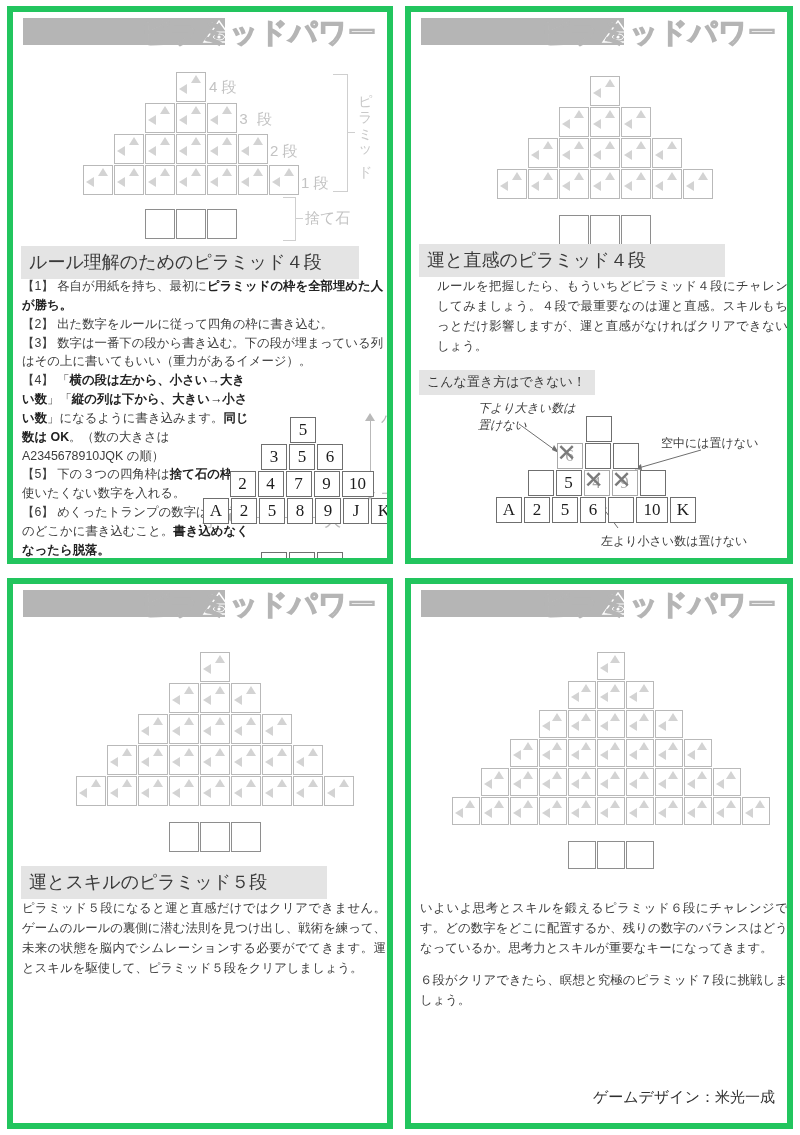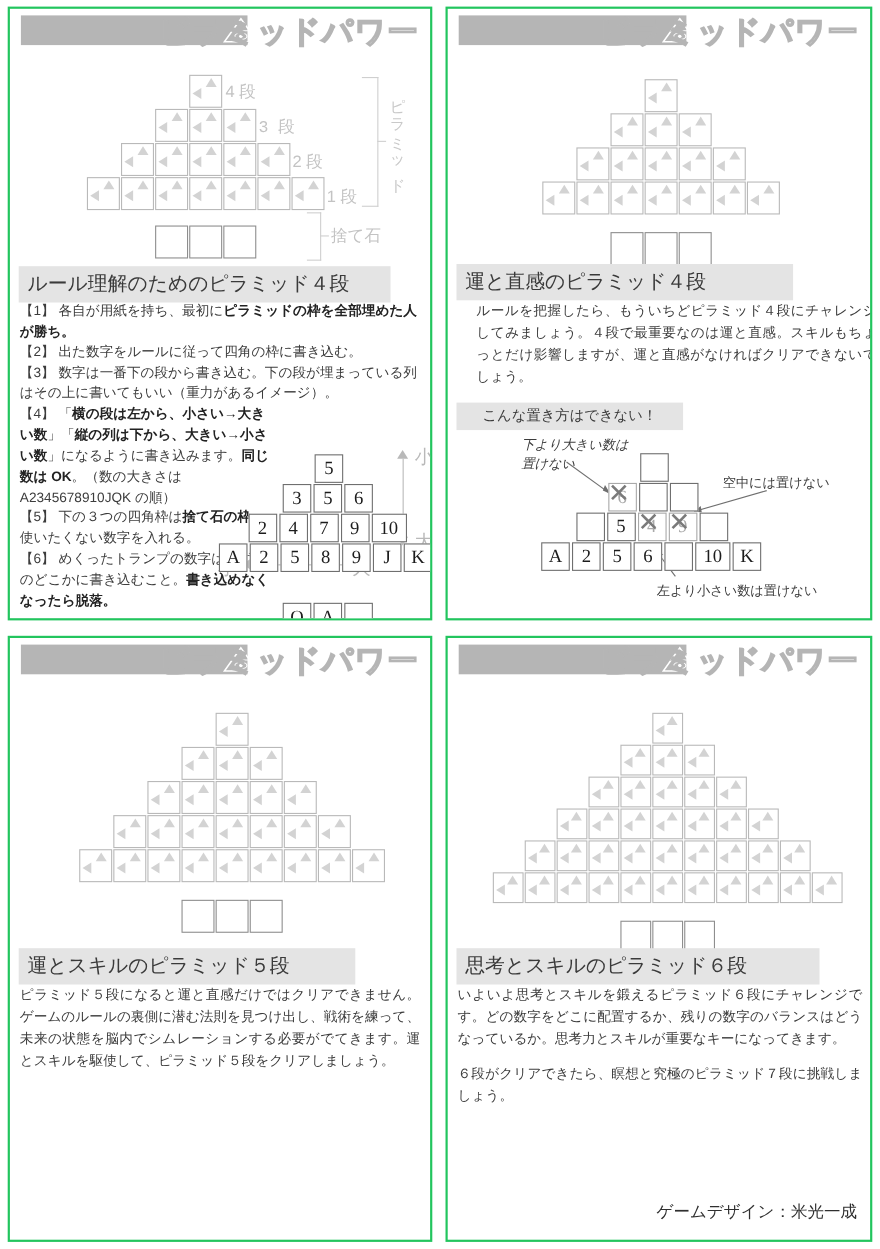--- a/index.html
+++ b/index.html
@@ -8,21 +8,21 @@
     background:#ffffff;
     font-family:"Liberation Sans","DejaVu Sans",sans-serif;
     color:#333;
     overflow:hidden;
   }
   .sheet{position:relative;width:800px;height:1135px;}
 
   .panel{
     position:absolute;
     background:#fff;
-    border:2px solid #22c55e;
+    border:6px solid #22c55e;
     box-sizing:border-box;
     overflow:hidden;
   }
   #panel-1{left:7px;  top:6px;   width:386px; height:558px;}
   #panel-2{left:405px;top:6px;   width:388px; height:558px;}
   #panel-3{left:7px;  top:578px; width:386px; height:551px;}
   #panel-4{left:405px;top:578px; width:388px; height:551px;}
 
   
   .logo-bar{
@@ -386,21 +386,21 @@
           <div class="cell plain" style="width: 30px; height: 30px; margin-right: 1px;"></div>
           <div class="cell plain" style="width: 30px; height: 30px; margin-right: 1px;"></div>
           <div class="cell plain" style="width: 30px; height: 30px; margin-right: 0px;"></div>
         </div>
       </div>
 
     <div class="sec-head" style="left:8px;top:232px;width:306px;">運と直感のピラミッド４段</div>
     <div class="body-copy" id="p2body" style="left:26px;top:264px;width:364px;">
         <p>ルールを把握したら、もういちどピラミッド４段にチャレンジしてみましょう。４段で最重要なのは運と直感。スキルもちょっとだけ影響しますが、運と直感がなければクリアできないでしょう。</p>
       </div>
-    <div class="small-head" style="left:8px;top:358px;width:206px;text-align:center;">こんな置き方はできない！</div>
+    <div class="small-head" style="left:8px;top:358px;width:176px;">こんな置き方はできない！</div>
 
     <div id="p2bad"></div>
 
     <div class="callout" style="left:67px;top:388px;font-style:italic;">下より大きい数は
 置けない</div>
     <div class="callout" style="left:250px;top:423px;">空中には置けない</div>
     <div class="callout" style="left:190px;top:521px;">左より小さい数は置けない</div>
 
     <svg class="note-arrow" style="left:0;top:0;width:388px;height:558px;">
       <line x1="108" y1="412" x2="148" y2="441" stroke="#6f6f6f" stroke-width="1"></line>
@@ -741,21 +741,20 @@
             <span class="tri-left"></span>
           </div>
         </div>
         <div class="prow" style="margin-top: 16px;">
           <div class="cell plain" style="width: 28px; height: 28px; margin-right: 1px;"></div>
           <div class="cell plain" style="width: 28px; height: 28px; margin-right: 1px;"></div>
           <div class="cell plain" style="width: 28px; height: 28px; margin-right: 0px;"></div>
         </div>
       </div>
 
-    <div class="sec-head" style="left:8px;top:282px;width:330px;">思考とスキルのピラミッド６段</div>
     <div class="body-copy" id="p4body" style="left:9px;top:314px;width:368px;">
         <p>いよいよ思考とスキルを鍛えるピラミッド６段にチャレンジです。どの数字をどこに配置するか、残りの数字のバランスはどうなっているか。思考力とスキルが重要なキーになってきます。</p>
         <div class="sp"></div>
         <p>６段がクリアできたら、瞑想と究極のピラミッド７段に挑戦しましょう。</p>
       </div>
     <div class="credit" style="right:12px;bottom:16px;">ゲームデザイン：米光一成</div>
   </div>
 
 </div>
 

